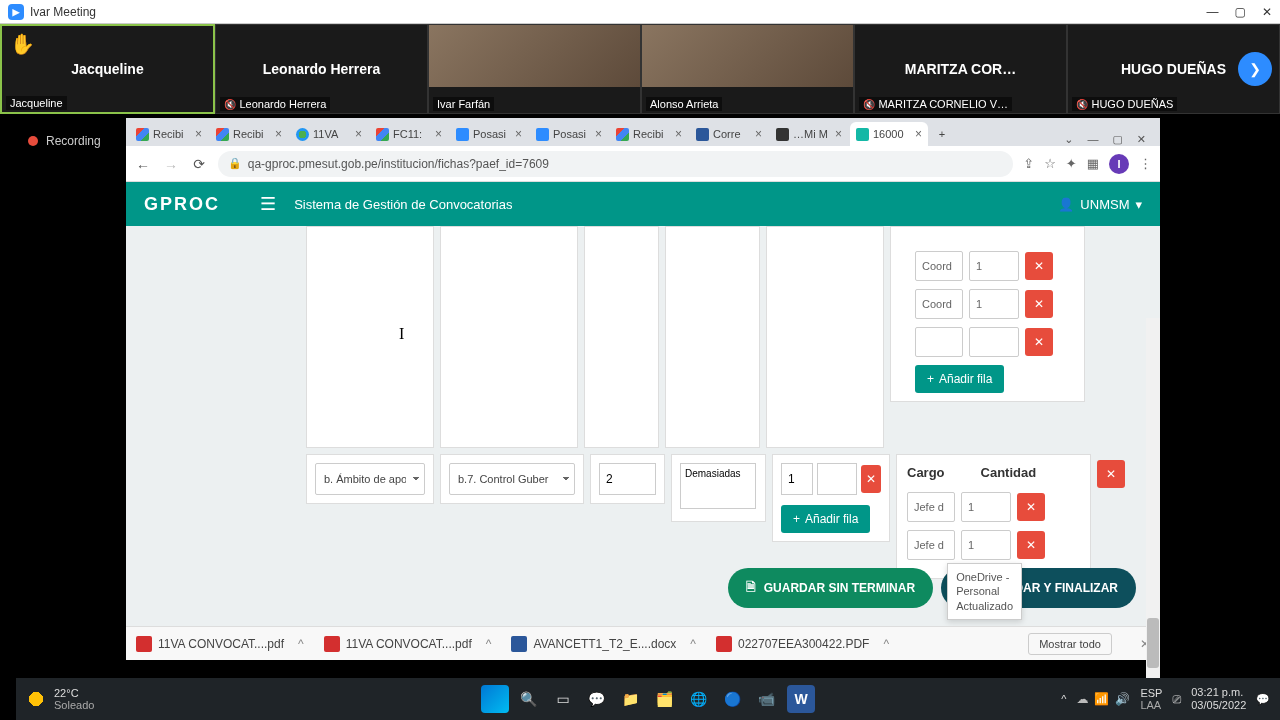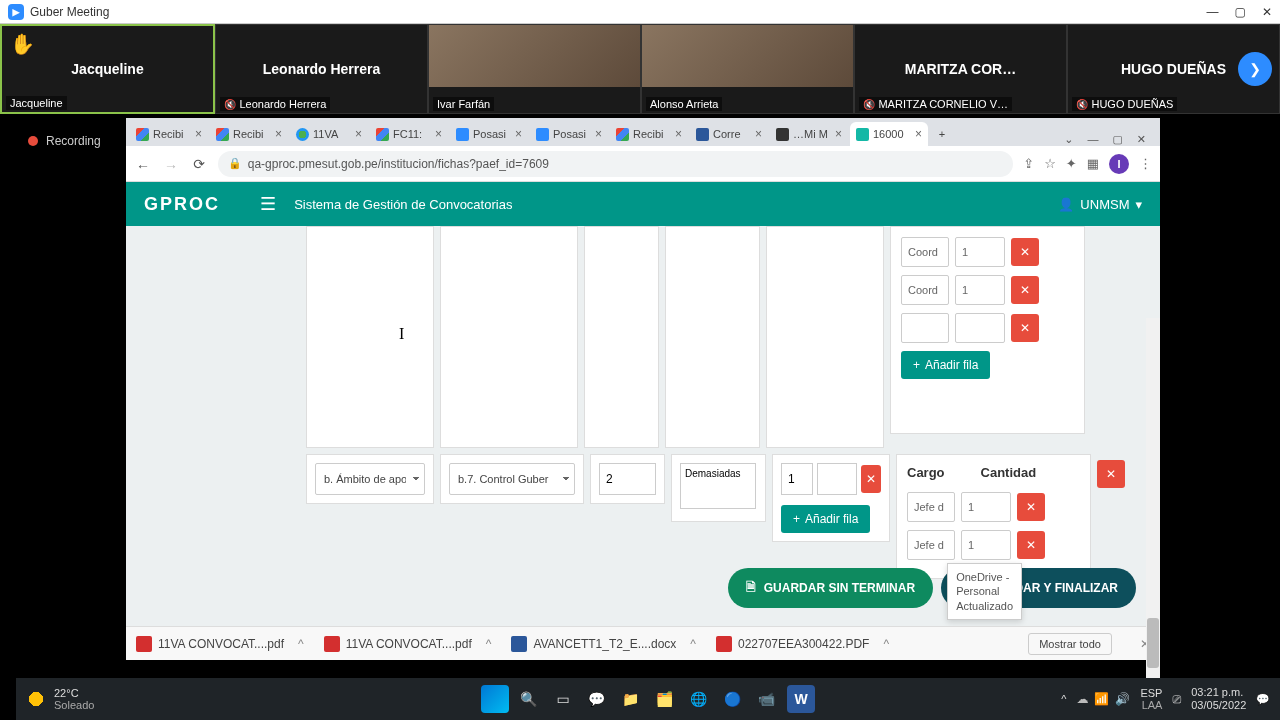--- a/index.html
+++ b/index.html
@@ -58,21 +58,21 @@
 .gproc-header .subtitle { font-size: 13px; }
 .gproc-header .user { margin-left: auto; display: flex; align-items: center; gap: 6px; font-size: 13px; cursor: pointer; }
 
 .gproc-body { background: #ecf0f1; padding: 0 12px 12px 180px; height: 400px; overflow: hidden; position: relative; }
 .gproc-row { display: flex; gap: 6px; align-items: flex-start; }
 .gproc-cell { background: #fff; border: 1px solid #ddd; padding: 10px; }
 .gproc-tallcell { width: 128px; height: 222px; }
 .gproc-tallcell.sm { width: 138px; }
 .gproc-tallcell.xs { width: 75px; }
 .gproc-tallcell.sm2 { width: 95px; }
-.gproc-tallcell.right { width: 195px; height: 208px; padding:10px; }
+.gproc-tallcell.right { width: 195px; height: 176px; padding:24px; }
 
 .mini-row { display: flex; gap: 6px; margin-bottom: 8px; align-items: center; }
 .mini-input { width: 48px; height: 30px; border: 1px solid #ccc; border-radius: 2px; padding: 0 6px; font-size: 11px; color: #666; }
 .mini-input.w56 { width: 50px; }
 .btn-del { width: 28px; height: 28px; background: #e74c3c; border: none; border-radius: 3px; color: #fff; font-size: 12px; cursor: pointer; display:flex; align-items:center; justify-content:center; }
 .btn-teal { background: #009688; color: #fff; border: none; padding: 7px 12px; border-radius: 3px; font-size: 12px; cursor: pointer; display: inline-flex; align-items: center; gap: 5px; }
 
 
 .row2 { margin-top: 6px; display: flex; gap: 6px; align-items: flex-start; }
 .sel { height: 32px; border: 1px solid #ccc; border-radius: 2px; padding: 0 18px 0 8px; font-size: 11px; color: #444; background: #fff; appearance: none; background-image: linear-gradient(45deg,transparent 50%,#666 50%),linear-gradient(135deg,#666 50%,transparent 50%); background-position: right 8px center, right 4px center; background-size: 4px 4px, 4px 4px; background-repeat: no-repeat; }
@@ -117,21 +117,21 @@
 .taskbar .tray-icons { display: flex; gap: 6px; font-size: 12px; color: #bbb; }
 .taskbar .clock { text-align: left; line-height: 1.2; }
 </style>
 </head>
 <body>
 
 <div class="zoom-titlebar">
   <div class="zoom-icon">
       <span>▶</span>
     </div>
-  <div class="title">Guber Meeting</div>
+  <div class="title">Ivar Meeting</div>
   <div class="win-controls">
     <span>—</span>
     <span>▢</span>
     <span>✕</span>
   </div>
 </div>
 
 <div class="zoom-gallery">
   <div class="tile active">
     <span class="hand">✋</span>
@@ -422,21 +422,21 @@
     <div class="ticon">📹</div>
     <div class="ticon" style="background:#2b579a;color:#fff;font-weight:bold">W</div>
   </div>
   <div class="right">
     <span>^</span>
     <div class="tray-icons">
       <span>☁</span>
       <span>📶</span>
       <span>🔊</span>
     </div>
-    <div style="text-align:right">
+    <div style="text-align:left">
       <div>ESP</div>
       <div style="color:#aaa">LAA</div>
     </div>
     <span>⎚</span>
     <div class="clock">
       <div>03:21 p.m.</div>
       <div>03/05/2022</div>
     </div>
     <span>💬</span>
   </div>

